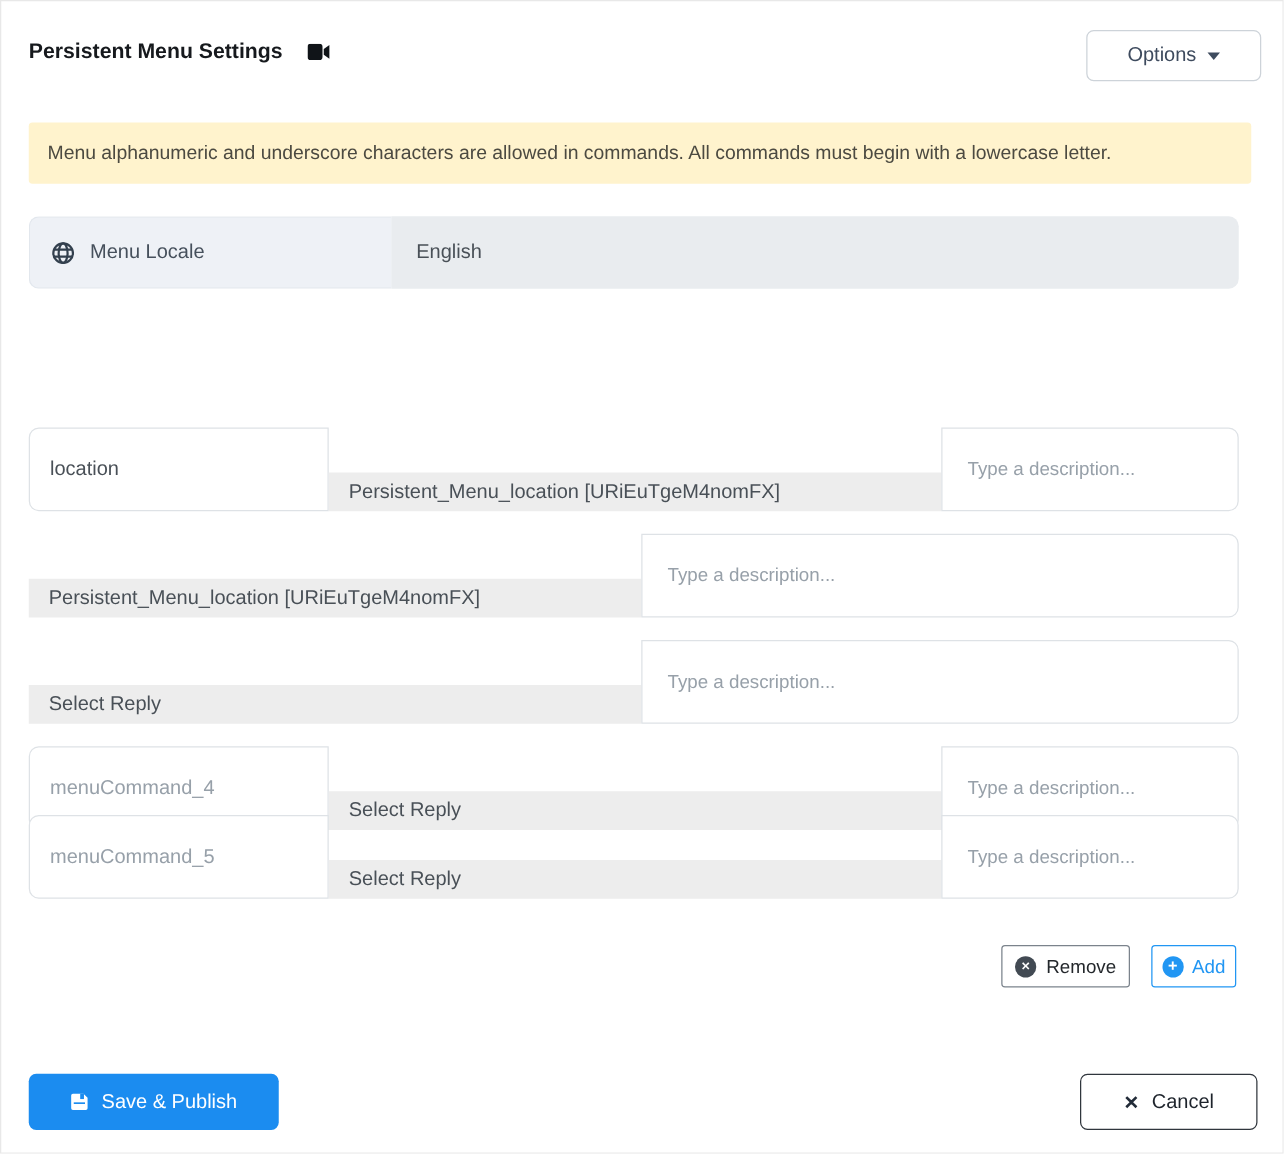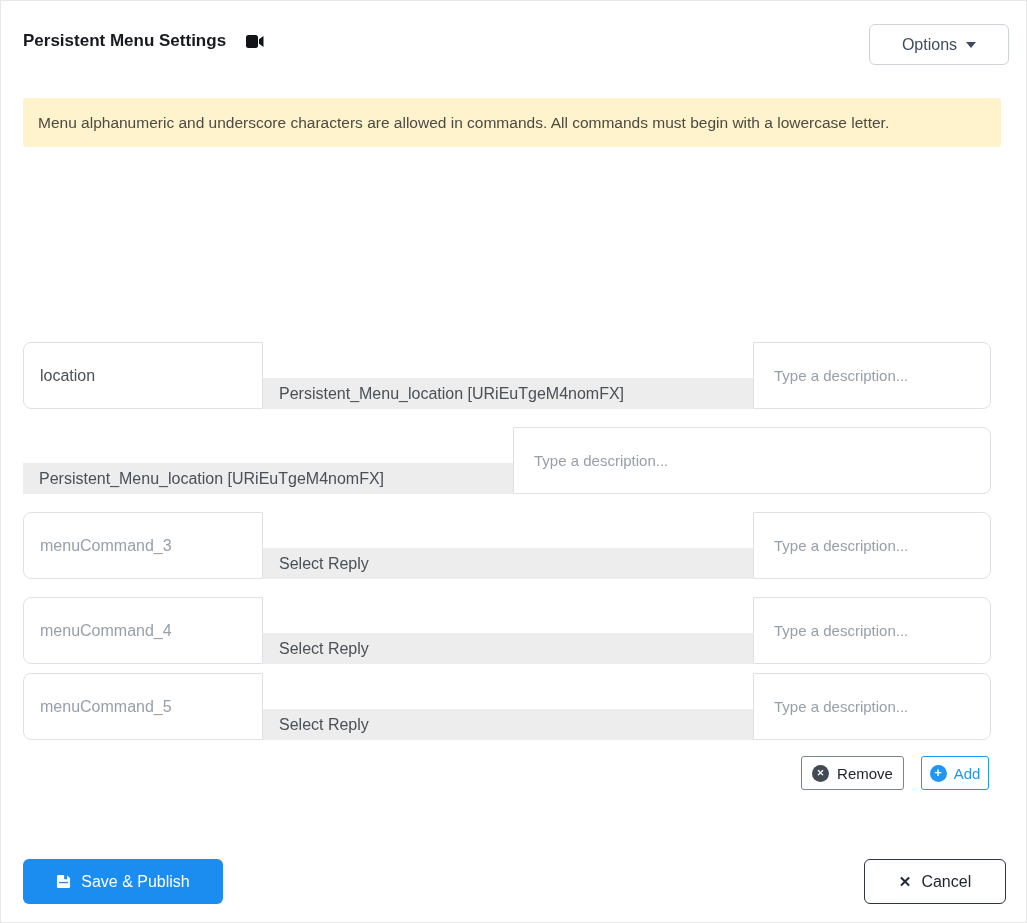--- a/index.html
+++ b/index.html
@@ -117,54 +117,68 @@
 
   <button class="options-btn">
     <span>Options</span>
     <span class="caret-down"></span>
   </button>
 
   <div class="banner">
     <span>Menu alphanumeric and underscore characters are allowed in commands. All commands must begin with a lowercase letter.</span>
   </div>
 
+  <div class="locale">
+    <div class="locale-label">
+      <span style="display:inline-flex;">
+        <svg width="19" height="19" viewBox="0 0 16 16" fill="none" stroke="#33404e" stroke-width="1.5" aria-hidden="true">
+          <circle cx="8" cy="8" r="6.6"></circle>
+          <ellipse cx="8" cy="8" rx="3" ry="6.6"></ellipse>
+          <path d="M1.7 5.6 h12.6 M1.7 10.4 h12.6"></path>
+        </svg>
+      </span>
+      <span>Menu Locale</span>
+    </div>
+    <div class="locale-value">
+      <span>English</span>
+    </div>
+  </div>
 
 
   <div class="trow" style="top:341px">
     <input class="cmd" value="location" style="">
     <div class="sel">
         <span>Persistent_Menu_location [URiEuTgeM4nomFX]</span>
       </div>
     <input class="desc" placeholder="Type a description..." style="">
   </div>
 
   <div class="trow" style="top:426px">
     <div class="sel">
         <span>Persistent_Menu_location [URiEuTgeM4nomFX]</span>
       </div>
     <input class="desc" placeholder="Type a description..." style="">
   </div>
 
   <div class="trow" style="top:511px">
-    <input class="cmd" placeholder="menuCommand_3" style="">
     <div class="sel">
         <span>Select Reply</span>
       </div>
     <input class="desc" placeholder="Type a description..." style="">
   </div>
 
   <div class="trow" style="top:596px">
     <input class="cmd" placeholder="menuCommand_4" style="">
     <div class="sel">
         <span>Select Reply</span>
       </div>
     <input class="desc" placeholder="Type a description..." style="">
   </div>
 
-  <div class="trow" style="top:672px">
+  <div class="trow" style="top:651px">
     <input class="cmd" placeholder="menuCommand_5" style="">
     <div class="sel">
         <span>Select Reply</span>
       </div>
     <input class="desc" placeholder="Type a description..." style="">
   </div>
 
   <div class="actions">
     <button class="btn-remove">
       <span class="circle-x">✕</span>

